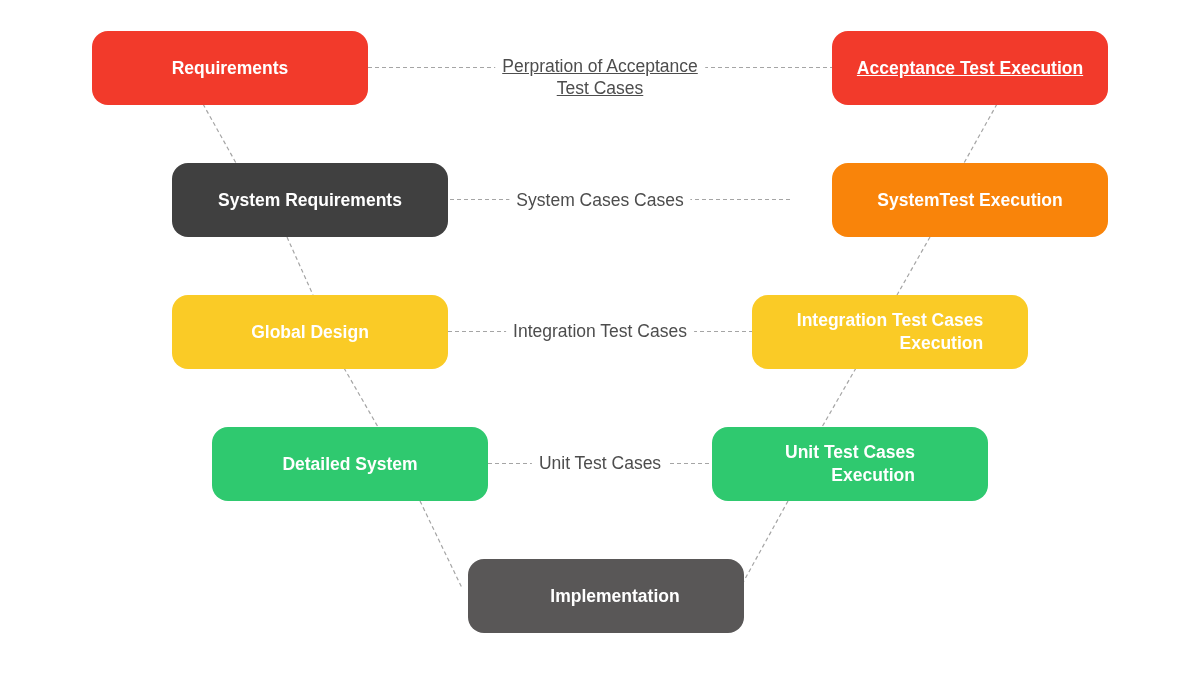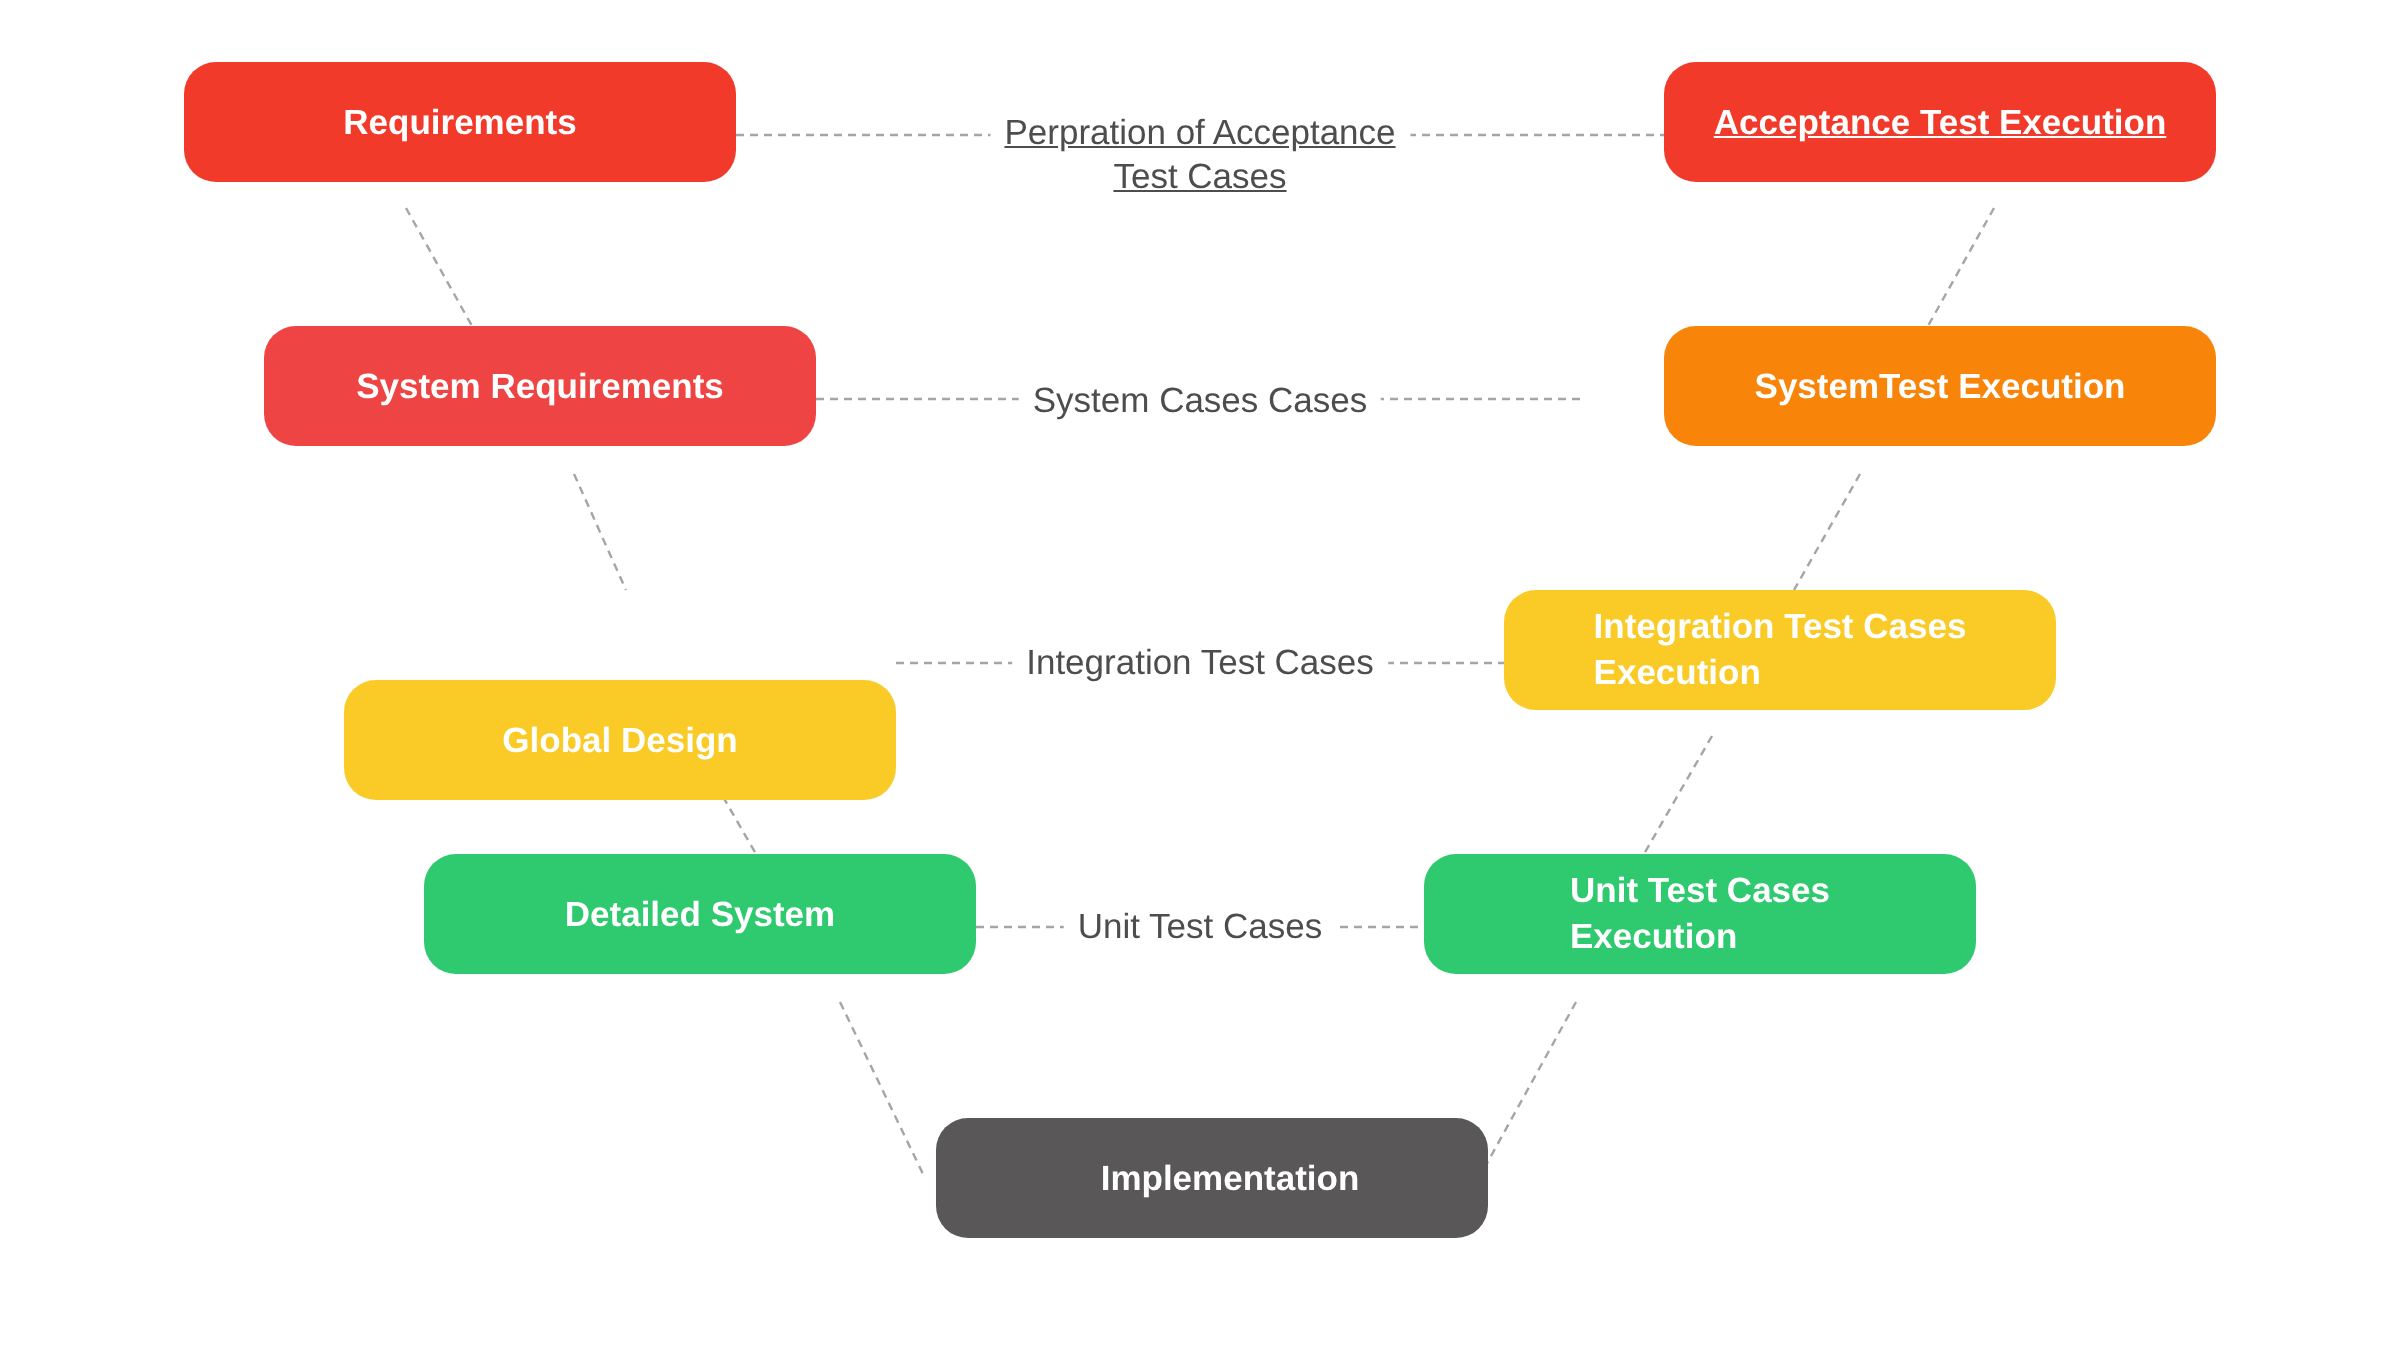--- a/index.html
+++ b/index.html
@@ -6,26 +6,26 @@
   .canvas{
     position:relative;
     width:1200px;height:681px;
     background:#ffffff;
     font-family:"Liberation Sans", sans-serif;
     overflow:hidden;
   }
   .wires{position:absolute;left:0;top:0;width:1200px;height:681px;}
   .node{
     position:absolute;
-    width:276px;height:60px;
+    width:276px;height:74px;
     border-radius:16px;
     display:flex;align-items:center;justify-content:center;
     color:#ffffff;
     font-size:17.5px;font-weight:bold;
-    text-align:left;
+    text-align:right;
     line-height:23px;
     white-space:pre-line;
     box-sizing:border-box;
     padding:0 10px;
   }
   .wire-label{
     position:absolute;
     transform:translate(-50%,-50%);
     background:#ffffff;
     color:#4d4d4d;
@@ -69,22 +69,22 @@
       <line x1="420" y1="501" x2="462" y2="588"></line>
 
       <line x1="997" y1="104" x2="964" y2="163"></line>
       <line x1="930" y1="237" x2="897" y2="295"></line>
       <line x1="856" y1="368" x2="822" y2="427"></line>
       <line x1="788" y1="501" x2="740" y2="588"></line>
     </g>
   </svg>
 
   <div class="node n0" style="background-color: rgb(242, 58, 43);">Requirements</div>
-  <div class="node n1" style="background-color: #ef4444;">System Requirements</div>
-  <div class="node n2" style="background-color: rgb(250, 203, 38); margin-top: 45px;">Global Design</div>
+  <div class="node n1" style="background-color: #404040; margin-left: 40px;">System Requirements</div>
+  <div class="node n2" style="background-color: rgb(250, 203, 38);">Global Design</div>
   <div class="node n3" style="background-color: rgb(47, 201, 111);">Detailed System</div>
 
   <div class="node n4" style="background-color: rgb(89, 87, 87);">Implementation</div>
 
   <div class="node n5" style="background-color: rgb(242, 58, 43);">Acceptance Test Execution</div>
   <div class="node n6" style="background-color: rgb(249, 132, 10);">SystemTest Execution</div>
   <div class="node n7" style="background-color: rgb(250, 203, 38);">Integration Test Cases
 Execution</div>
   <div class="node n8" style="background-color: rgb(47, 201, 111);">Unit Test Cases
 Execution</div>

